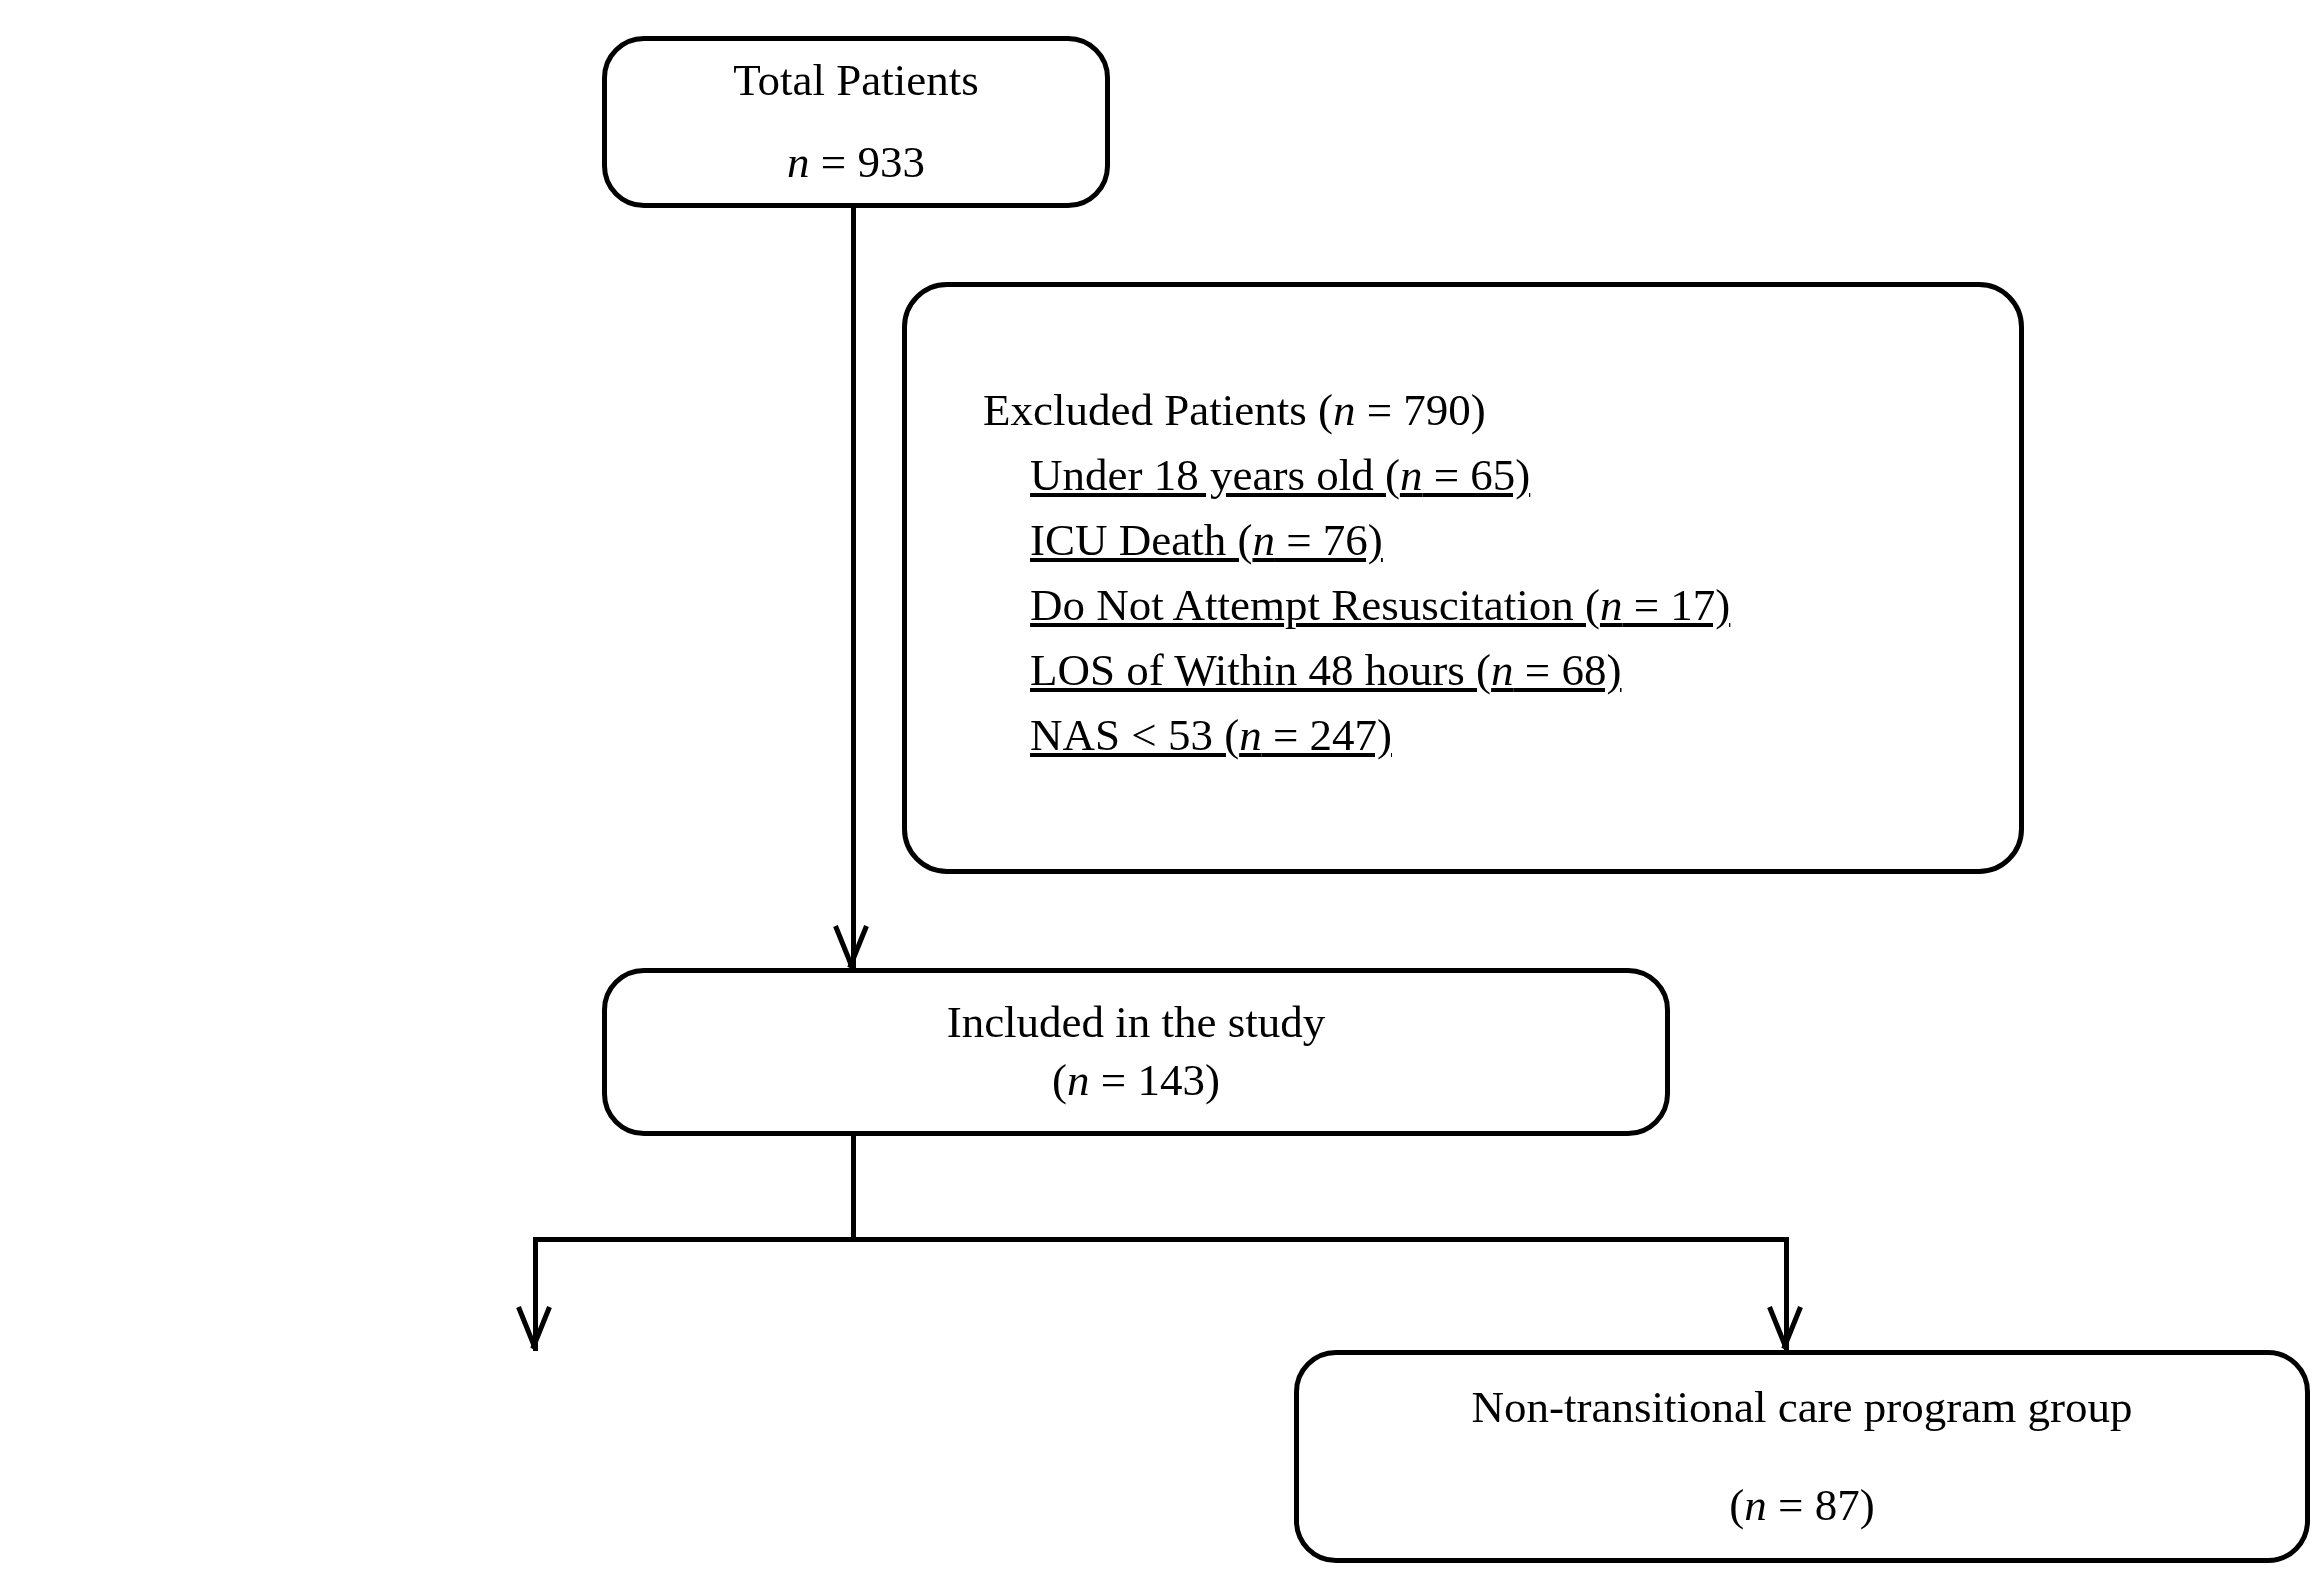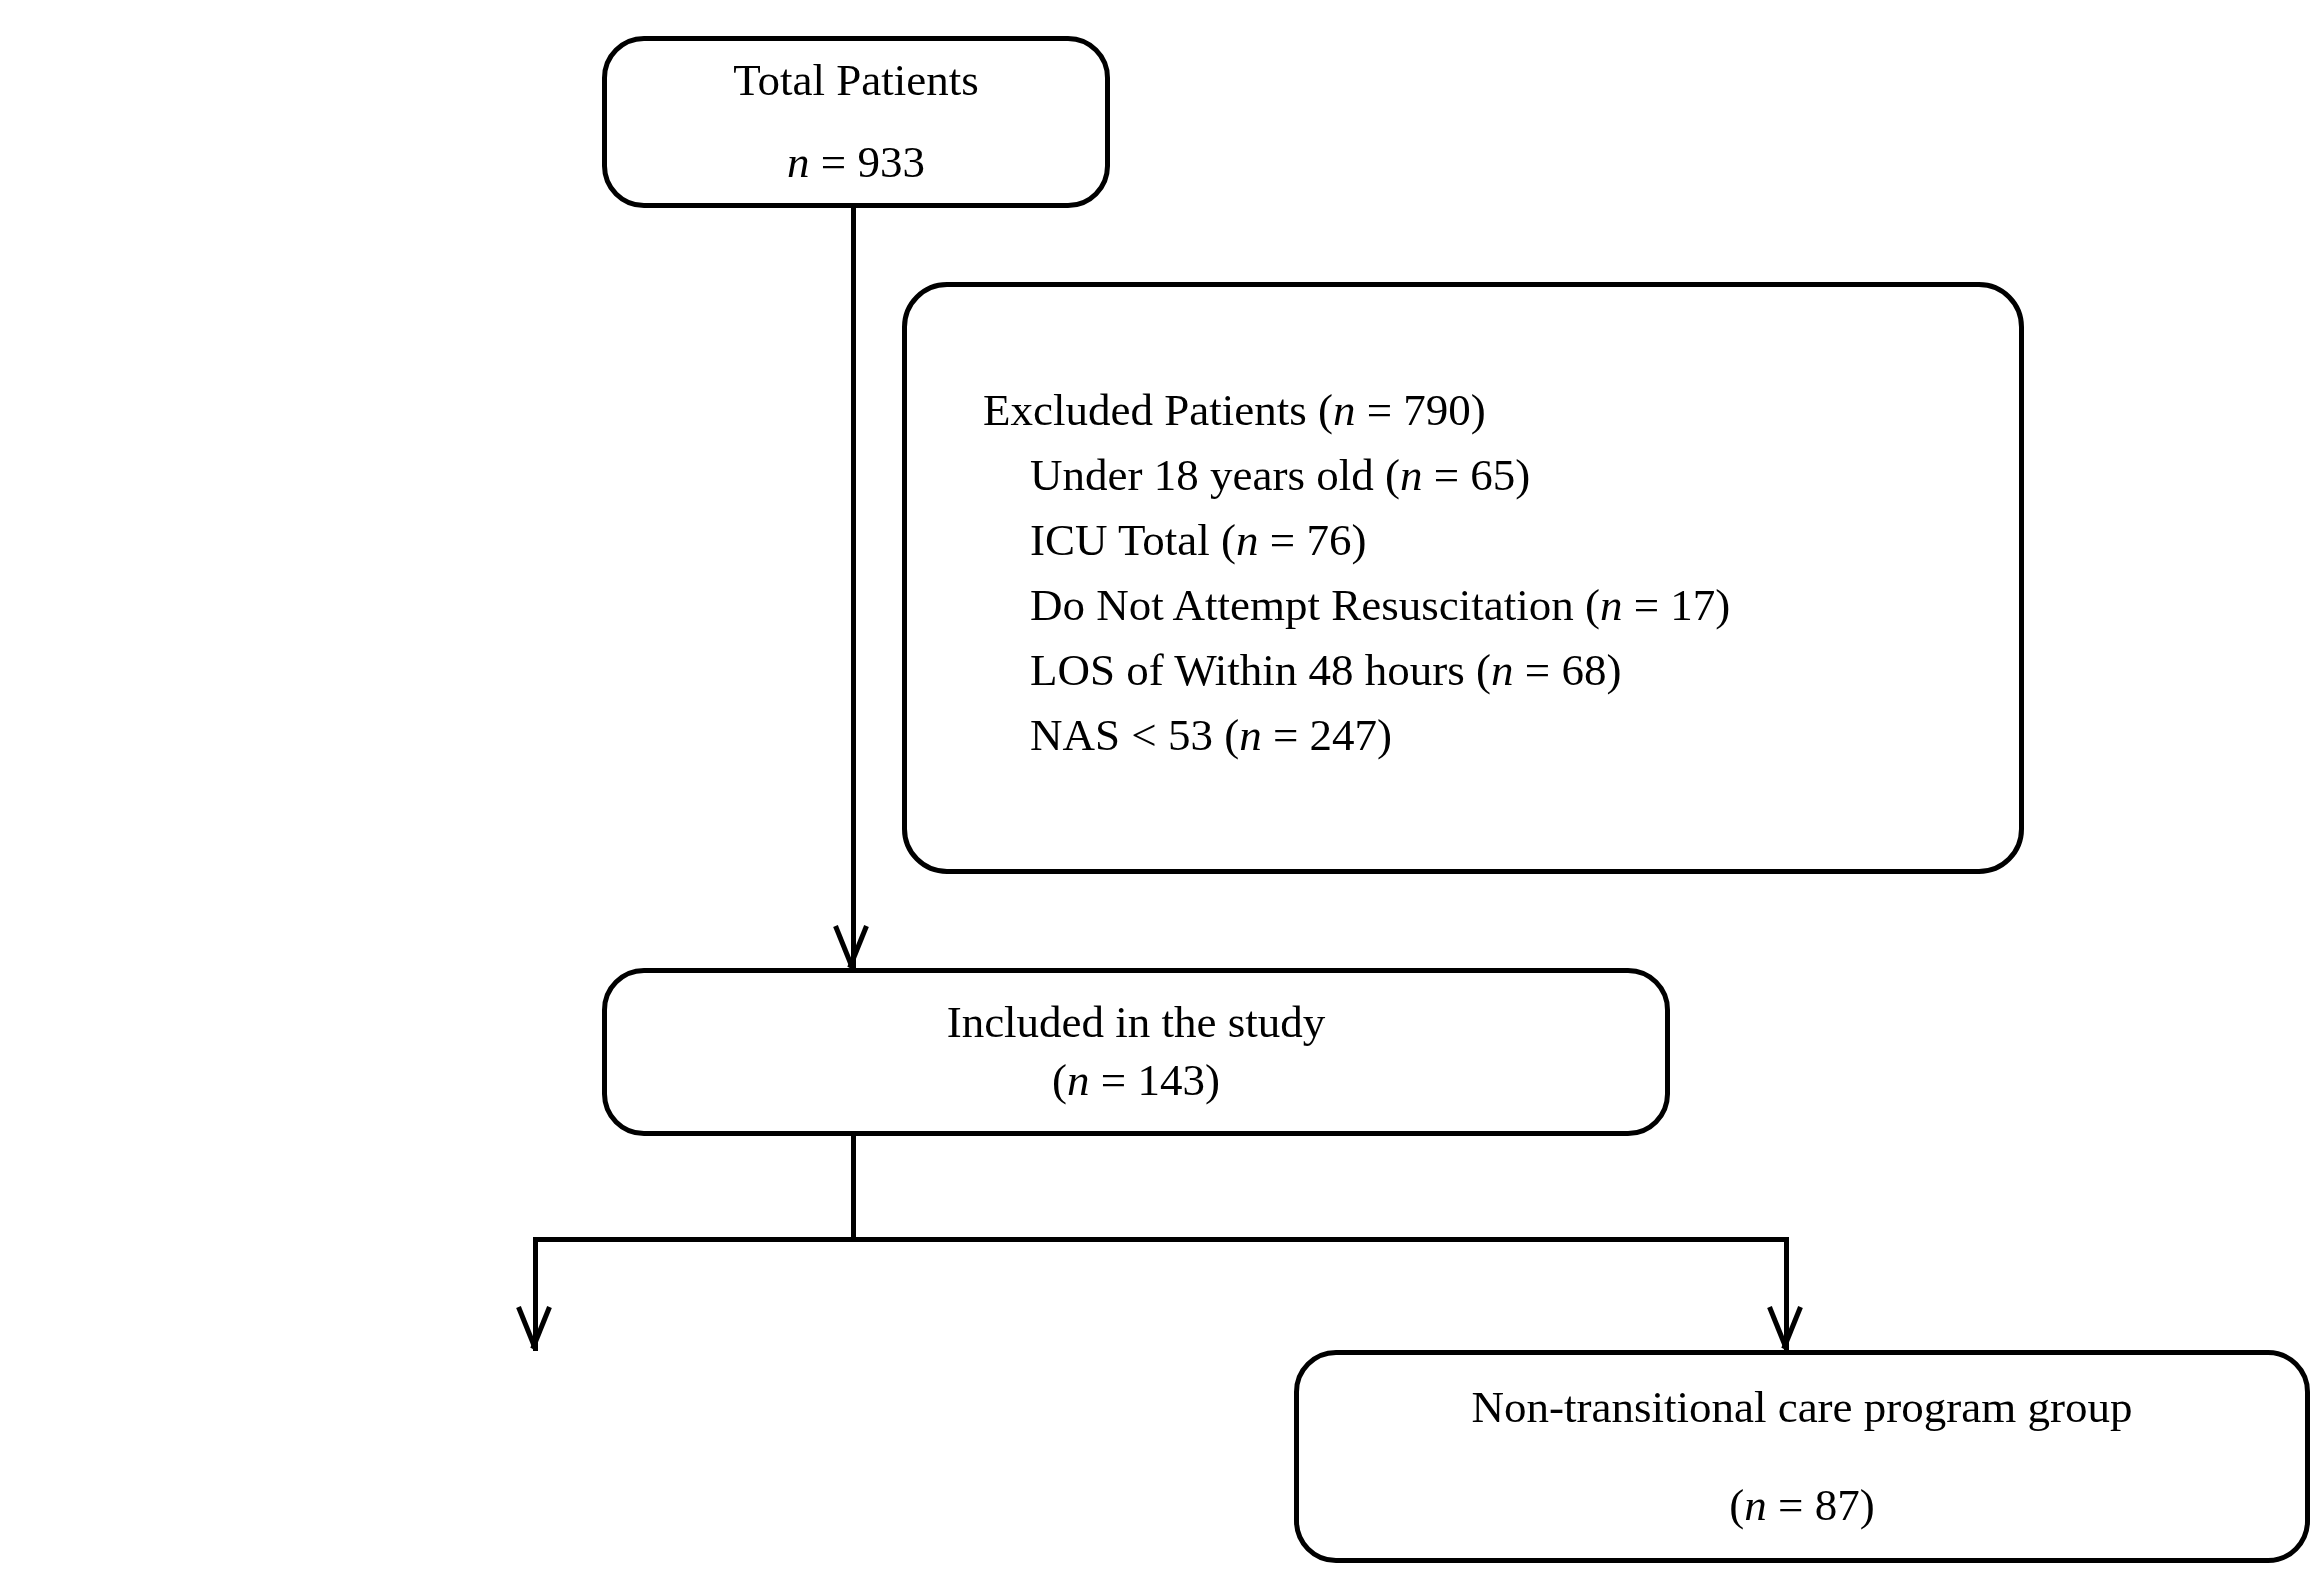--- a/index.html
+++ b/index.html
@@ -55,20 +55,21 @@
     font-size: 45px;
     line-height: 1.0;
     white-space: nowrap;
     padding-bottom: 10px;
   }
   .excl-item {
     font-size: 45px;
     line-height: 1.0;
     white-space: nowrap;
     padding: 10px 0 10px 47px;
+    text-decoration: underline;
   }
 
   
   .vline {
     position: absolute;
     width: 5px;
     background: #000000;
   }
   .hline {
     position: absolute;
@@ -124,21 +125,21 @@
     <div class="excl-list">
       <div class="excl-head">
         <span>Excluded Patients (</span><span class="ital">n</span><span> = 790)</span>
       </div>
 
       <div class="excl-item">
         <span>Under 18 years old (</span><span class="ital">n</span><span> = 65)</span>
       </div>
 
       <div class="excl-item">
-        <span>ICU Total (</span><span class="ital">n</span><span> = 76)</span>
+        <span>ICU Death (</span><span class="ital">n</span><span> = 76)</span>
       </div>
 
       <div class="excl-item">
         <span>Do Not Attempt Resuscitation (</span><span class="ital">n</span><span> = 17)</span>
       </div>
 
       <div class="excl-item">
         <span>LOS of Within 48 hours (</span><span class="ital">n</span><span> = 68)</span>
       </div>
 

